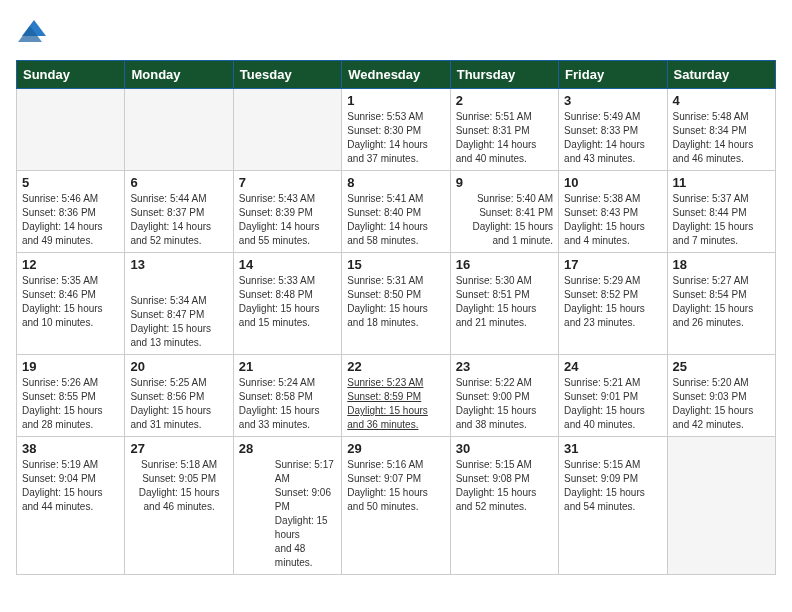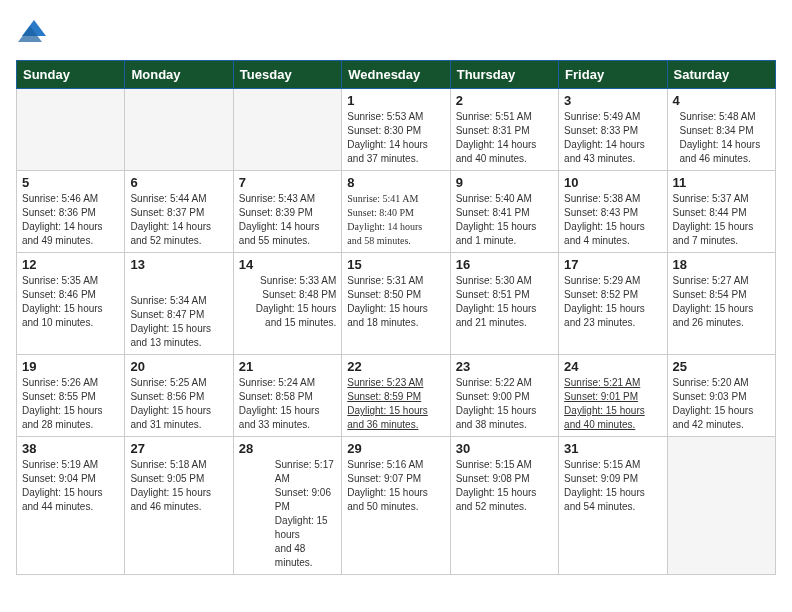--- a/index.html
+++ b/index.html
@@ -147,21 +147,21 @@
         </td>
         <td>
           <div class="day-number">3</div>
           <div class="day-info" style="white-space: pre-line;">Sunrise: 5:49 AM
 Sunset: 8:33 PM
 Daylight: 14 hours
 and 43 minutes.</div>
         </td>
         <td>
           <div class="day-number">4</div>
-          <div class="day-info" style="white-space: pre-line; margin-left: 7px;">Sunrise: 5:48 AM
+          <div class="day-info" style="white-space: pre-line;">Sunrise: 5:48 AM
 Sunset: 8:34 PM
 Daylight: 14 hours
 and 46 minutes.</div>
         </td>
       </tr>
       <tr>
         <td>
           <div class="day-number">5</div>
           <div class="day-info" style="white-space: pre-line;">Sunrise: 5:46 AM
 Sunset: 8:36 PM
@@ -177,28 +177,28 @@
         </td>
         <td>
           <div class="day-number">7</div>
           <div class="day-info" style="white-space: pre-line;">Sunrise: 5:43 AM
 Sunset: 8:39 PM
 Daylight: 14 hours
 and 55 minutes.</div>
         </td>
         <td>
           <div class="day-number">8</div>
-          <div class="day-info" style="white-space: pre-line; font-family: Liberation Serif, serif;">Sunrise: 5:41 AM
+          <div class="day-info" style="white-space: pre-line;">Sunrise: 5:41 AM
 Sunset: 8:40 PM
 Daylight: 14 hours
 and 58 minutes.</div>
         </td>
         <td>
           <div class="day-number">9</div>
-          <div class="day-info" style="white-space: pre-line;">Sunrise: 5:40 AM
+          <div class="day-info" style="white-space: pre-line; text-align: right;">Sunrise: 5:40 AM
 Sunset: 8:41 PM
 Daylight: 15 hours
 and 1 minute.</div>
         </td>
         <td>
           <div class="day-number">10</div>
           <div class="day-info" style="white-space: pre-line;">Sunrise: 5:38 AM
 Sunset: 8:43 PM
 Daylight: 15 hours
 and 4 minutes.</div>
@@ -221,21 +221,21 @@
         </td>
         <td>
           <div class="day-number">13</div>
           <div class="day-info" style="white-space: pre-line; margin-top: 22px;">Sunrise: 5:34 AM
 Sunset: 8:47 PM
 Daylight: 15 hours
 and 13 minutes.</div>
         </td>
         <td>
           <div class="day-number">14</div>
-          <div class="day-info" style="white-space: pre-line; text-align: right;">Sunrise: 5:33 AM
+          <div class="day-info" style="white-space: pre-line;">Sunrise: 5:33 AM
 Sunset: 8:48 PM
 Daylight: 15 hours
 and 15 minutes.</div>
         </td>
         <td>
           <div class="day-number">15</div>
           <div class="day-info" style="white-space: pre-line;">Sunrise: 5:31 AM
 Sunset: 8:50 PM
 Daylight: 15 hours
 and 18 minutes.</div>
@@ -293,21 +293,21 @@
         </td>
         <td>
           <div class="day-number">23</div>
           <div class="day-info" style="white-space: pre-line;">Sunrise: 5:22 AM
 Sunset: 9:00 PM
 Daylight: 15 hours
 and 38 minutes.</div>
         </td>
         <td>
           <div class="day-number">24</div>
-          <div class="day-info" style="white-space: pre-line; text-decoration: underline;">Sunrise: 5:21 AM
+          <div class="day-info" style="white-space: pre-line;">Sunrise: 5:21 AM
 Sunset: 9:01 PM
 Daylight: 15 hours
 and 40 minutes.</div>
         </td>
         <td>
           <div class="day-number">25</div>
           <div class="day-info" style="white-space: pre-line;">Sunrise: 5:20 AM
 Sunset: 9:03 PM
 Daylight: 15 hours
 and 42 minutes.</div>
@@ -316,21 +316,21 @@
       <tr>
         <td>
           <div class="day-number">38</div>
           <div class="day-info" style="white-space: pre-line;">Sunrise: 5:19 AM
 Sunset: 9:04 PM
 Daylight: 15 hours
 and 44 minutes.</div>
         </td>
         <td>
           <div class="day-number">27</div>
-          <div class="day-info" style="white-space: pre-line;">Sunrise: 5:18 AM
+          <div class="day-info" style="white-space: pre-line; text-align: center;">Sunrise: 5:18 AM
 Sunset: 9:05 PM
 Daylight: 15 hours
 and 46 minutes.</div>
         </td>
         <td>
           <div class="day-number">28</div>
           <div class="day-info" style="white-space: pre-line; margin-left: 36px;">Sunrise: 5:17 AM
 Sunset: 9:06 PM
 Daylight: 15 hours
 and 48 minutes.</div>

